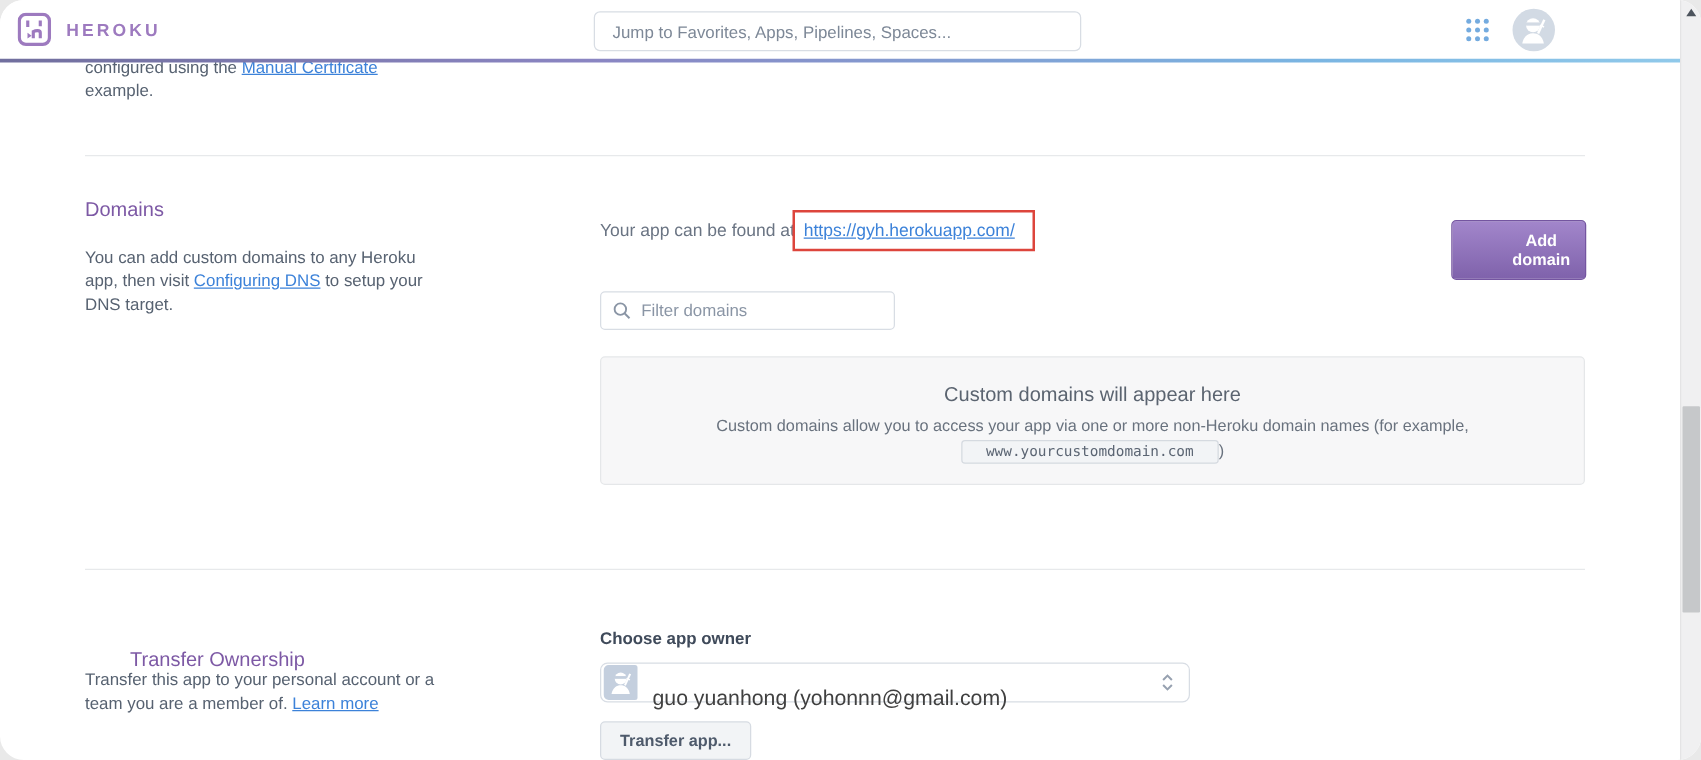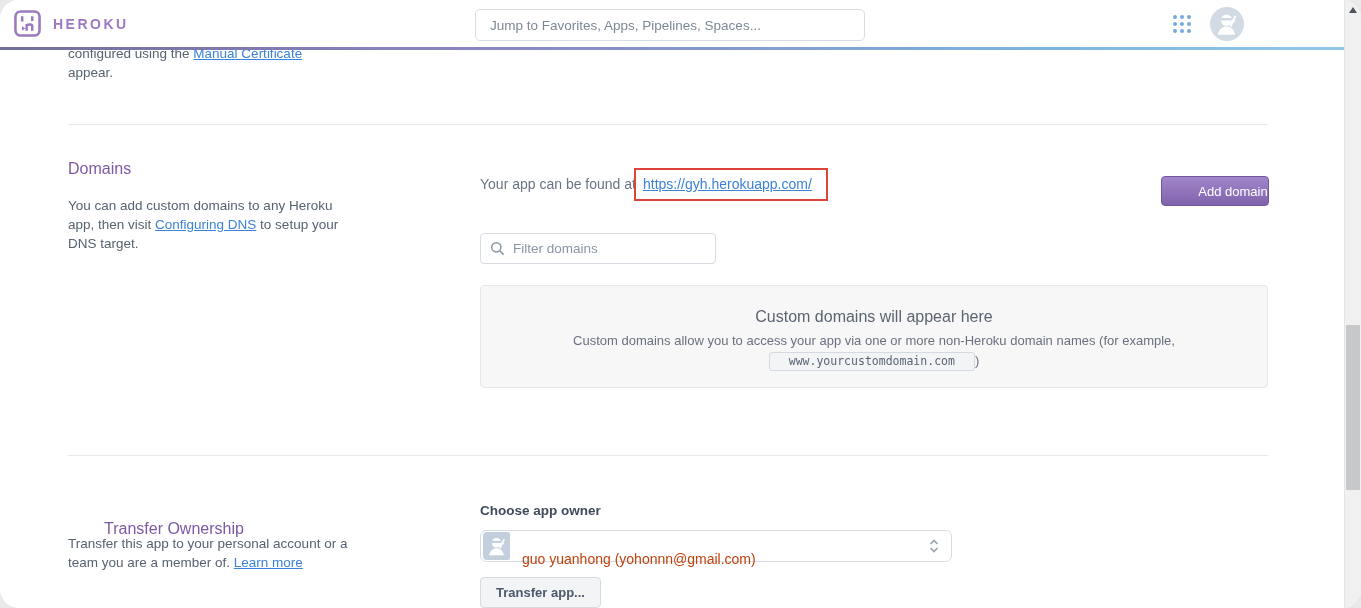--- a/index.html
+++ b/index.html
@@ -77,23 +77,23 @@
   .app-url-row {
     position:absolute; left:480px; top:126px; height:31px;
     display:flex; align-items:flex-start; font-size:14px; color:#6a7483;
   }
   .annotation-box {
     display:inline-block; border:2px solid #dd453c;
     padding:6px 14px 7px 7px; margin:-8px -14px -9px -2px;
   }
   .annotation-box a { font-size:14px; }
   .add-domain-btn {
-    position:absolute; left:1161px; top:126px; width:108px; height:30px;
+    position:absolute; left:1161px; top:126px; width:108px; height:48px;
     background:linear-gradient(#a286cb,#7f62ab); border:1px solid #7455a0;
-    border-radius:4px; color:#fff; font-weight:normal; font-size:13px;
+    border-radius:4px; color:#fff; font-weight:bold; font-size:13px;
     font-family:"Liberation Sans", sans-serif; cursor:pointer;padding-left:36px;
   }
   
   .filter-wrap { position:absolute; left:480px; top:183px; width:236px; height:31px; }
   .filter-input {
     width:100%; height:100%; border:1px solid #d8dde4; border-radius:4px;
     padding:0 10px 0 32px; font-family:"Liberation Sans", sans-serif;
     font-size:13.5px; color:#46505e; outline:none; background:#fff;
   }
   .filter-input::placeholder { color:#8a95a5; }
@@ -117,21 +117,21 @@
   .owner-select {
     position:absolute; left:480px; top:480px; width:472px; height:32px;
     border:1px solid #d8dde4; border-radius:6px; background:#fff;
     display:flex; align-items:center; cursor:pointer;
   }
   .select-avatar {
     width:27px; height:28px; margin-left:2px; border-radius:4px 2px 2px 4px;
     background:#c4cfde; display:flex; align-items:center; justify-content:center;
   }
   .select-avatar svg { width:22px; height:22px; }
-  .owner-value { margin-left:12px; font-size:14px; color:#c2410c; flex:1;margin-top:26px; }
+  .owner-value { margin-left:12px; font-size:17px; color:#404040; flex:1;margin-top:26px; }
   .stepper-icon { margin-right:12px; width:10px; height:16px; }
   .transfer-btn {
     position:absolute; left:480px; top:527px; width:121px; height:31px;
     background:#f2f4f6; border:1px solid #d6dbe2; border-radius:4px;
     color:#4e5a6b; font-weight:bold; font-size:13px;
     font-family:"Liberation Sans", sans-serif; cursor:pointer;
   }
 </style>
 </head>
 <body>
@@ -178,21 +178,21 @@
   <div class="navbar-border"></div>
 
   <div class="scrollbar">
     <div class="scroll-up-arrow"></div>
     <div class="scroll-thumb"></div>
   </div>
 
   <div class="content">
 
     <p class="clipped-para"><span>configured using the </span><a class="txt-link">Manual Certificate</a>
-      <span>appear.</span>
+      <span>example.</span>
     </p>
 
     <div class="divider divider-1"></div>
 
     <h2 class="section-heading domains-heading">Domains</h2>
     <p class="side-para domains-desc"><span>You can add custom domains to any Heroku app, then visit </span><a class="txt-link">Configuring DNS</a><span> to setup your DNS target.</span></p>
 
     <div class="app-url-row">
       <span>Your app can be found at </span>
       <span class="annotation-box"><a class="txt-link">https://gyh.herokuapp.com/</a></span>

